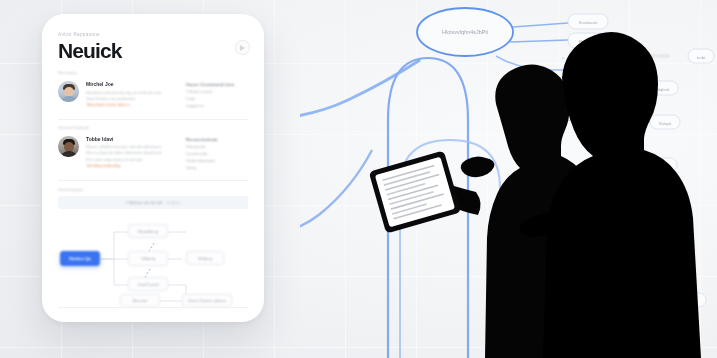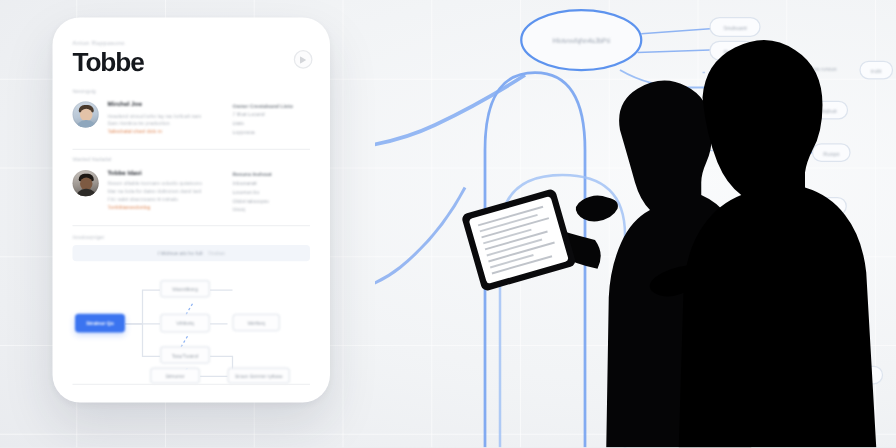--- a/index.html
+++ b/index.html
@@ -293,21 +293,21 @@
         q13 -5 18 -12
         q2 -8 -11 -11
         z"></path>
     </g>
   </svg>
 
   <div class="card">
     <div class="card-inner">
 
       <div class="eyebrow">Anton Rappasone</div>
-      <div class="title">Tobbe</div>
+      <div class="title">Neuick</div>
 
       <div class="play-btn">
         <svg width="5" height="6" viewBox="0 0 5 6">
           <polygon points="0,0 5,3 0,6" fill="#8b919a"></polygon>
         </svg>
       </div>
 
       <div class="sec-label">Newnguig</div>
 
       <div class="row">

